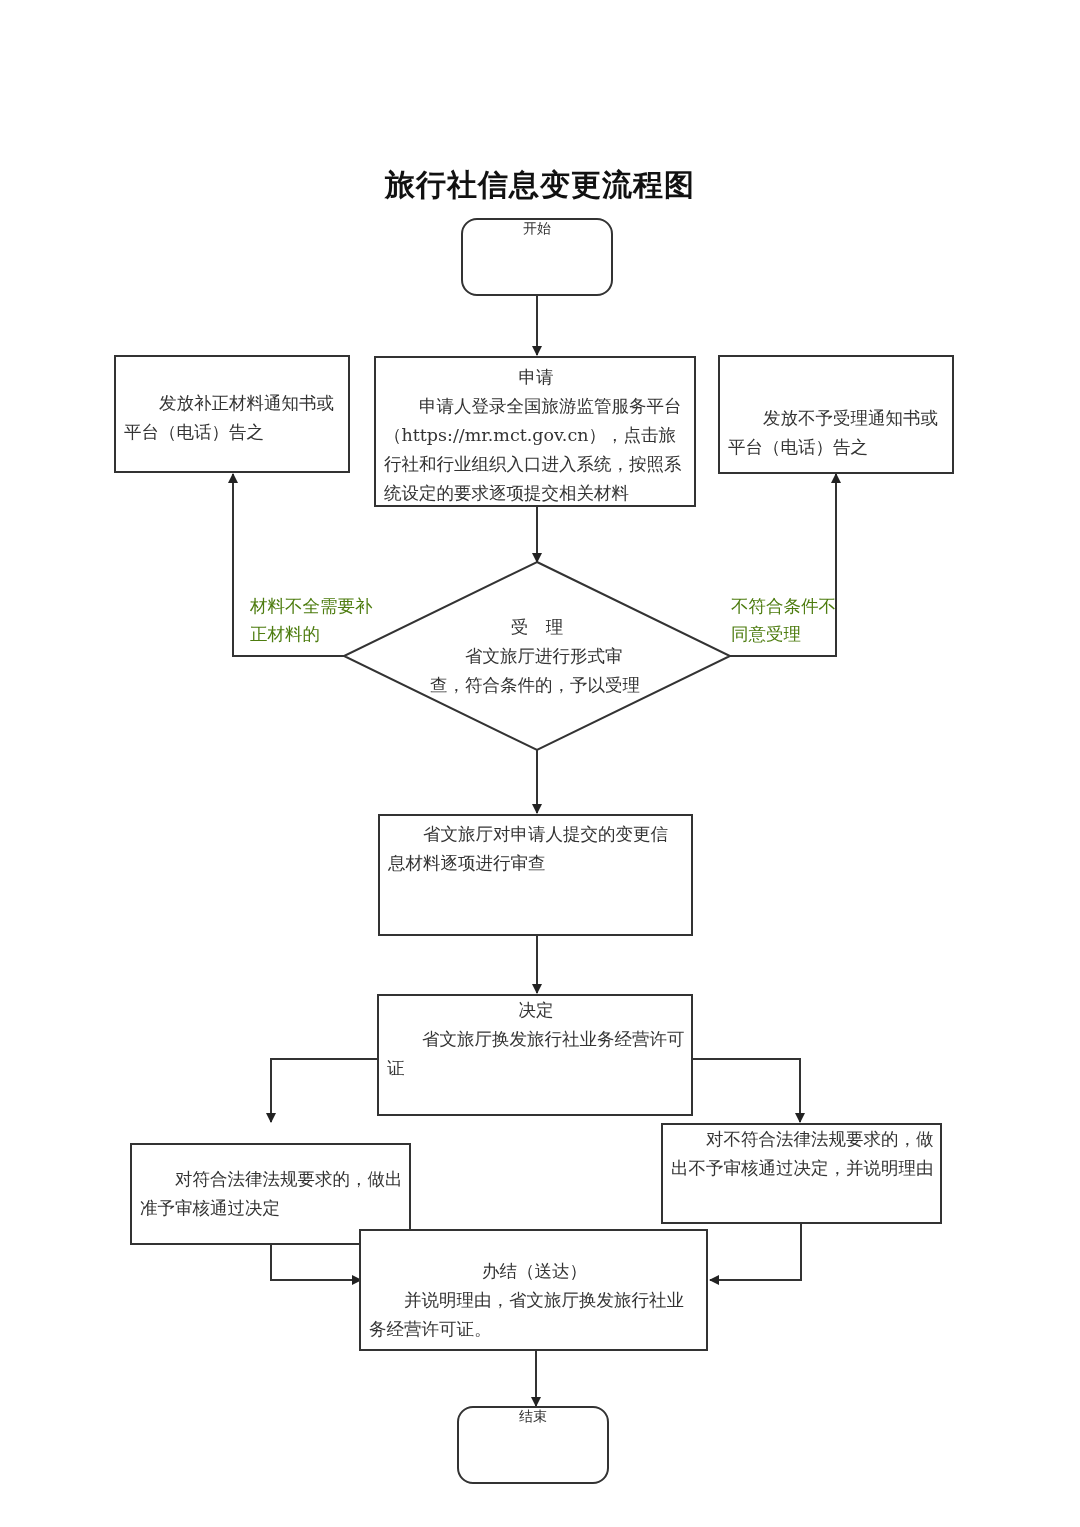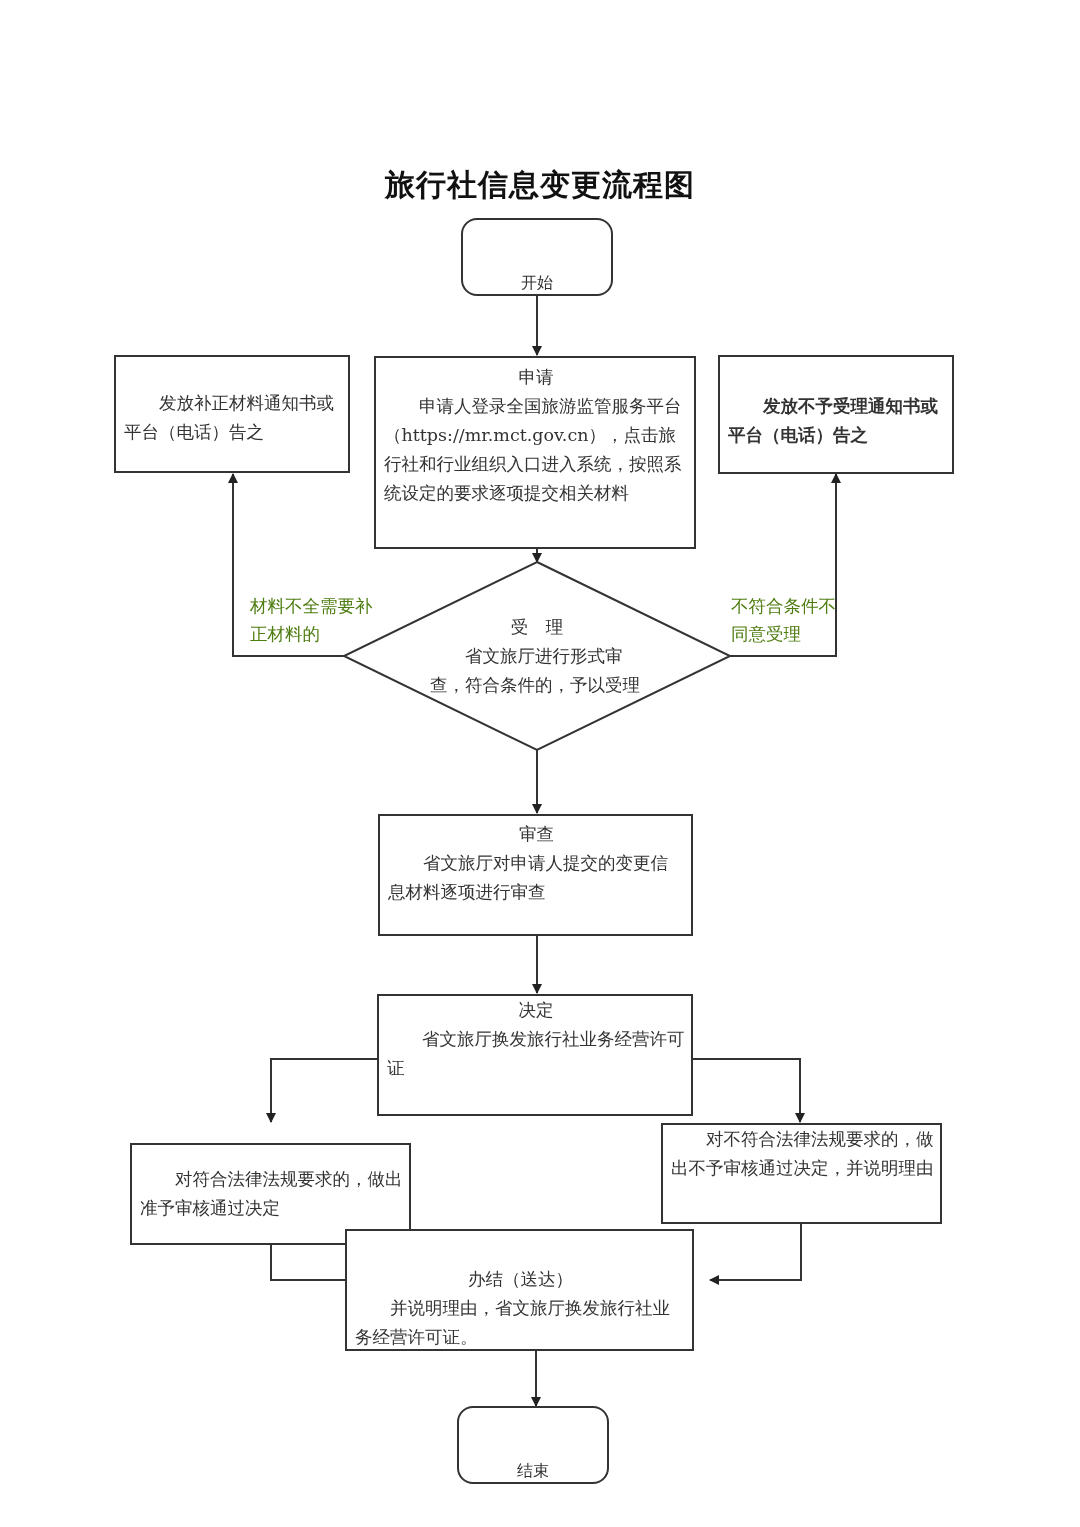--- a/index.html
+++ b/index.html
@@ -2,21 +2,21 @@
 <html><head>
 <meta charset="utf-8">
 <style>
   html, body { margin: 0; padding: 0; background: #ffffff; }
   body { width: 1080px; height: 1527px; position: relative; overflow: hidden;
          font-family: "DejaVu Serif", "Liberation Serif", serif; color: #333333; }
   .title { position: absolute; left: 0; width: 1080px; top: 165px; text-align: center;
            font-size: 30px; font-weight: bold; color: #111111; letter-spacing: 1px; }
   svg.lines { position: absolute; left: 0; top: 0; }
   .box { position: absolute; box-sizing: border-box; border: 2px solid #333333; background: #ffffff; }
-  .terminal { border-radius: 16px; display: flex; align-items: flex-end; justify-content: center; font-size: 16px; }
+  .terminal { border-radius: 16px; display: flex; align-items: flex-start; justify-content: center; font-size: 14px; }
   .node-text { font-size: 17.5px; line-height: 29px; text-align: left; padding: 0 6px 0 8px; }
   .node-text .heading { text-align: center; }
   .node-text .body { text-indent: 2em; }
   .label { position: absolute; font-size: 17.5px; line-height: 28px; color: #4d7c0f; }
   .diamond-text { position: absolute; font-size: 17.5px; line-height: 29px; margin-top: 20px; }
 </style>
 </head>
 <body>
 
 <div class="title">旅行社信息变更流程图</div>
@@ -40,59 +40,58 @@
     <polyline points="271,1224 271,1280 361,1280" marker-end="url(#arr)"></polyline>
     <polyline points="801,1224 801,1280 710,1280" marker-end="url(#arr)"></polyline>
     <line x1="536" y1="1351" x2="536" y2="1406" marker-end="url(#arr)"></line>
   </g>
 </svg>
 
 <div class="box terminal" style="left:461px; top:218px; width:152px; height:78px;">
   <span>开始</span>
 </div>
 
-<div class="box node-text" style="left:374px; top:356px; width:322px; height:193px; padding-top:5px;">
+<div class="box node-text" style="left:374px; top:356px; width:322px; height:151px; padding-top:5px;">
   <div class="heading">申请</div>
   <div class="body">申请人登录全国旅游监管服务平台（https://mr.mct.gov.cn），点击旅行社和行业组织入口进入系统，按照系统设定的要求逐项提交相关材料</div>
 </div>
 
 <div class="box node-text" style="left:114px; top:355px; width:236px; height:118px; padding-top:32px;">
   <div class="body">发放补正材料通知书或平台（电话）告之</div>
 </div>
 
-<div class="box node-text" style="left:718px; top:355px; width:236px; height:119px; padding-top:35px;font-weight:bold;">
+<div class="box node-text" style="left:718px; top:355px; width:236px; height:119px; padding-top:47px;">
   <div class="body">发放不予受理通知书或平台（电话）告之</div>
 </div>
 
 <div class="label" style="left:250px; top:592px; width:128px;">材料不全需要补正材料的</div>
 <div class="label" style="left:731px; top:592px; width:106px;">不符合条件不同意受理</div>
 
 <div class="diamond-text node-text" style="left:430px; top:593px; width:214px; padding:0;">
   <div class="heading">受　理</div>
   <div class="body">省文旅厅进行形式审查，符合条件的，予以受理</div>
 </div>
 
 <div class="box node-text" style="left:378px; top:814px; width:315px; height:122px; padding-top:4px;">
-  <div class="heading">审查</div>
   <div class="body">省文旅厅对申请人提交的变更信息材料逐项进行审查</div>
 </div>
 
 <div class="box node-text" style="left:377px; top:994px; width:316px; height:122px; ">
   <div class="heading">决定</div>
   <div class="body">省文旅厅换发旅行社业务经营许可证</div>
 </div>
 
 <div class="box node-text" style="left:130px; top:1123px; width:281px; height:102px; padding-top:20px;margin-top:20px;">
   <div class="body">对符合法律法规要求的，做出准予审核通过决定</div>
 </div>
 
 <div class="box node-text" style="left:661px; top:1123px; width:281px; height:101px; ">
   <div class="body">对不符合法律法规要求的，做出不予审核通过决定，并说明理由</div>
 </div>
 
-<div class="box node-text" style="left:345px; top:1229px; width:349px; height:122px; padding-top:34px;">
+<div class="box node-text" style="left:359px; top:1229px; width:349px; height:122px; padding-top:26px;">
   <div class="heading">办结（送达）</div>
   <div class="body">并说明理由，省文旅厅换发旅行社业务经营许可证。</div>
 </div>
 
 <div class="box terminal" style="left:457px; top:1406px; width:152px; height:78px;">
   <span>结束</span>
 </div>
 
 </body></html>

